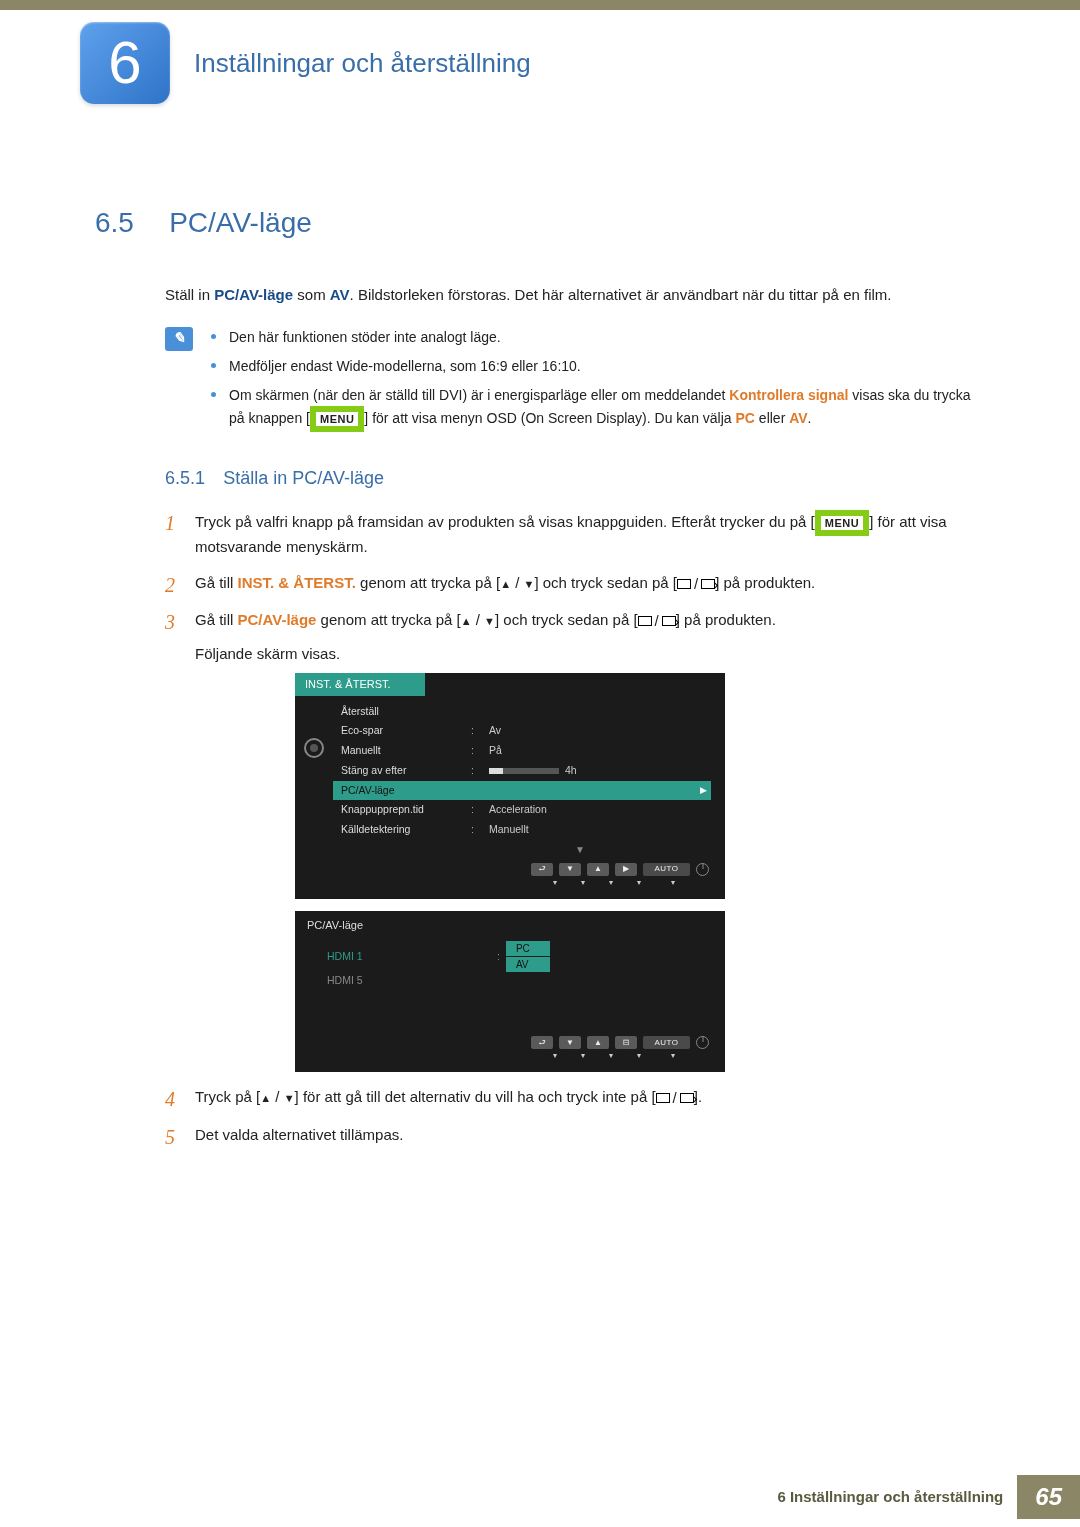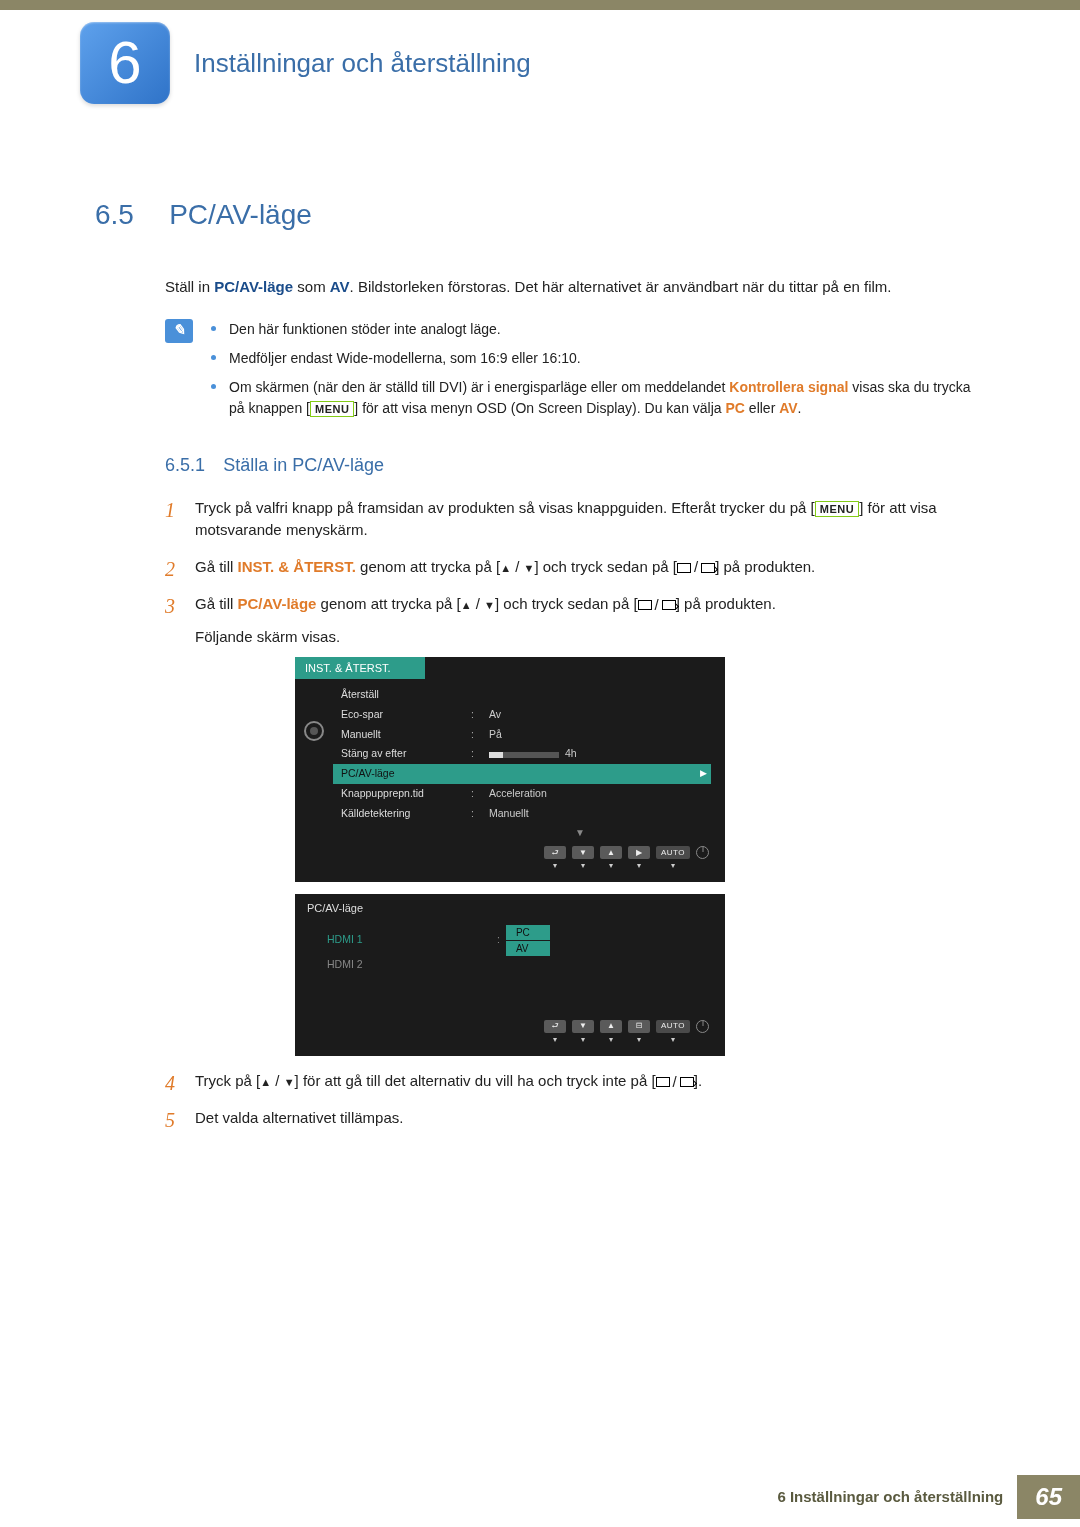--- a/index.html
+++ b/index.html
@@ -30,21 +30,21 @@
     box-shadow: 0 2px 4px rgba(0,0,0,0.15), inset 0 1px 2px rgba(255,255,255,0.4);
   }
   .chapter-title {
     color: #3a6ea8;
     font-size: 26px;
     font-weight: 400;
   }
   .content { padding: 60px 95px 0 95px; }
   .sec-num { color:#3a6ea8; font-size:28px; font-weight:400; display:inline-block; width:70px; }
   .sec-title { color:#3a6ea8; font-size:28px; font-weight:400; }
-  .section-row { margin-bottom: 40px; }
+  .section-row { margin-bottom: 40px; margin-top: 8px; }
   .body-p { padding-left: 70px; margin-bottom: 20px; }
   .bold-blue { color:#1a4c8a; font-weight:bold; }
   .orange { color:#e07b2a; font-weight:bold; }
   .note-block { display:flex; gap:18px; padding-left:70px; margin-bottom:25px; }
   .note-icon {
     width:28px; height:24px; flex:0 0 28px;
     background:#4a90d9; border-radius:3px;
     display:flex; align-items:center; justify-content:center;
     color:#fff; font-style:italic; font-weight:bold; font-size:15px;
   }
@@ -57,21 +57,21 @@
   .subsec { padding-left:70px; margin-bottom:18px; }
   .subsec-num { color:#3a6ea8; font-size:18px; margin-right:14px; }
   .subsec-title { color:#3a6ea8; font-size:18px; }
   ol.steps { list-style:none; padding-left:70px; counter-reset: step; }
   ol.steps > li { position:relative; padding-left:30px; margin-bottom:14px; font-style:normal; }
   ol.steps > li .step-num {
     position:absolute; left:0; top:-2px;
     color:#e07b2a; font-style:italic; font-size:20px; font-family: Georgia, serif;
   }
   .menu-btn {
-    display:inline-block; border:1px solid #84cc16; font-size:11px;
+    display:inline-block; border:6px solid #84cc16; font-size:11px;
     padding:0 4px; font-weight:bold; letter-spacing:0.5px; vertical-align:middle;
     line-height:14px;
   }
   .tri-up::before { content:"▲"; font-size:11px; }
   .tri-down::before { content:"▼"; font-size:11px; }
   .rect-pair { display:inline-flex; align-items:center; gap:3px; vertical-align:middle; }
   .rect-pair .r1 {
     width:14px; height:10px; border:1.5px solid #000; display:inline-block;
   }
   .rect-pair .r2 {
@@ -124,21 +124,21 @@
   .osd .arrow-end { width:14px; text-align:right; color:#fff; font-size:9px; }
   .osd .chev { text-align:center; color:#888; font-size:10px; padding:2px 0 0 140px; }
   .osd-footer {
     display:flex; justify-content:flex-end; gap:6px;
     padding:6px 16px 0 0; align-items:center;
   }
   .osd-footer .fbtn {
     width:22px;height:13px;background:#5a5a5a;display:flex;
     align-items:center;justify-content:center;color:#eee;font-size:8px;border-radius:2px;
   }
-  .osd-footer .fbtn.auto { width:34px; font-size:8px; letter-spacing:0.5px; background:#4a4a4a; }
+  .osd-footer .fbtn.auto { width:47px; font-size:8px; letter-spacing:0.5px; background:#4a4a4a; }
   .osd-footer .pwr {
     width:13px;height:13px;border:1px solid #888;border-radius:50%;position:relative;
   }
   .osd-footer .pwr::before{
     content:"";position:absolute;left:50%;top:-1px;width:1px;height:6px;background:#888;
     transform:translateX(-50%);
   }
   .osd-footer-dots {
     display:flex; justify-content:flex-end; gap:6px; padding:1px 16px 4px 0;
   }
@@ -294,21 +294,21 @@
             <div class="osd-rows2" id="osd2-rows">
                 <div class="row2">
                   <span class="lbl green">HDMI 1</span>
                   <span style="color:#888">:</span>
                   <span style="display:inline-flex;flex-direction:column;margin-left:6px;">
                     <span class="pill">PC</span>
                     <span class="pill" style="margin-top:1px">AV</span>
                   </span>
                 </div>
                 <div class="row2">
-                  <span class="lbl" style="color:#888">HDMI 2</span>
+                  <span class="lbl" style="color:#888">HDMI 5</span>
                 </div>
               </div>
             <div class="osd-footer">
               <div class="fbtn">⮐</div>
               <div class="fbtn">▼</div>
               <div class="fbtn">▲</div>
               <div class="fbtn">⊟</div>
               <div class="fbtn auto">AUTO</div>
               <div class="pwr"></div>
             </div>

